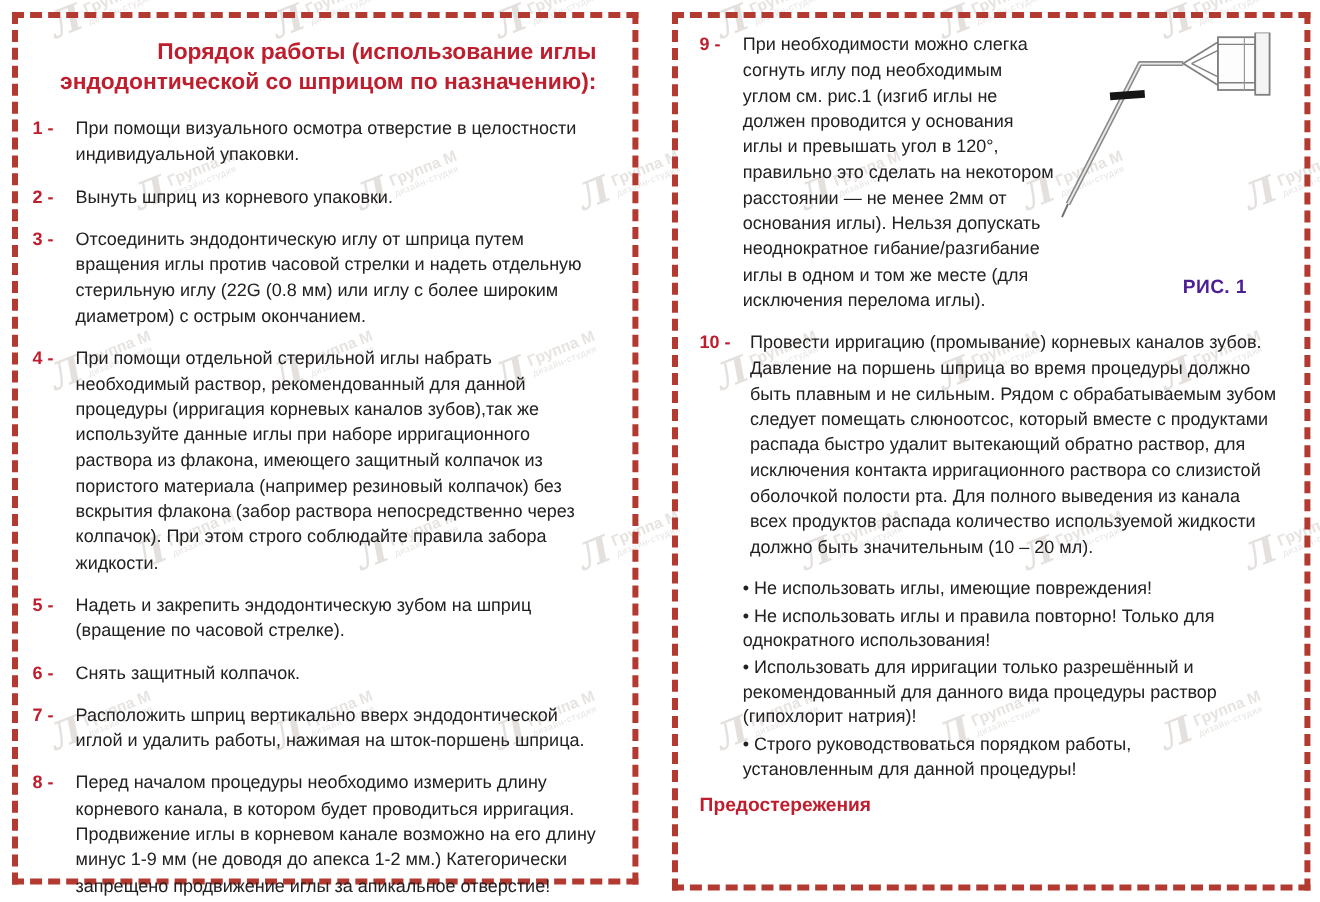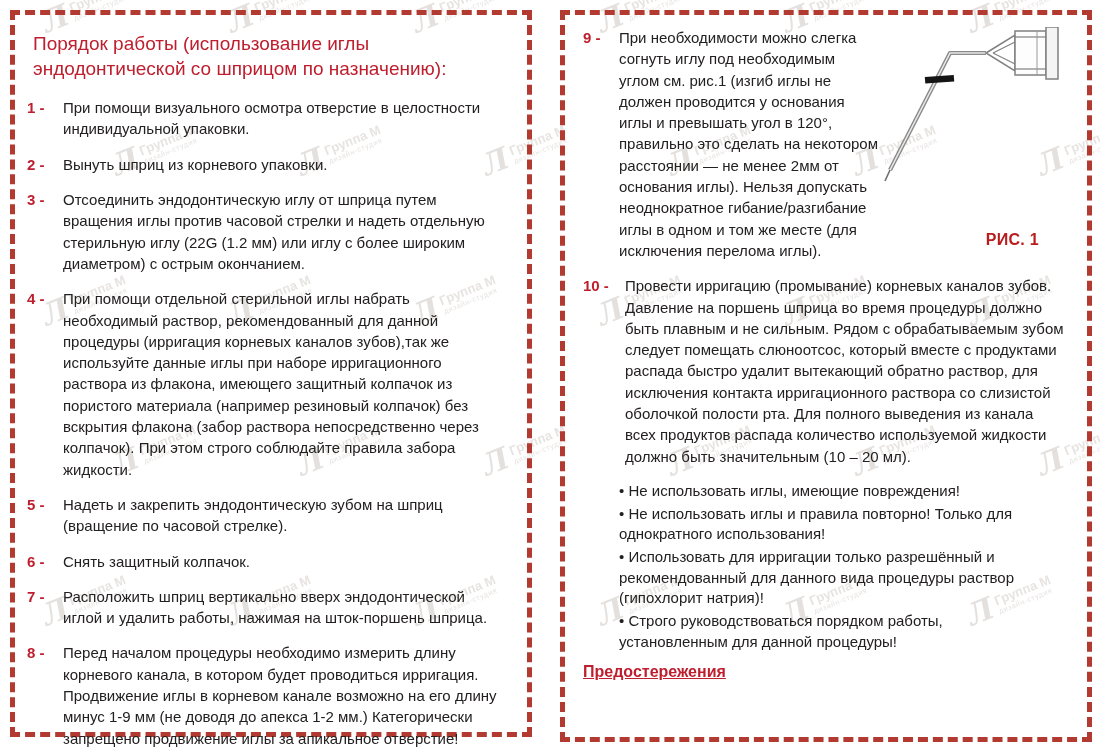--- a/index.html
+++ b/index.html
@@ -20,44 +20,44 @@
   .wmt b{font-size:13px;font-weight:bold;}
   .wmt i{font-style:normal;font-size:7.5px;letter-spacing:.5px;}
   
   .panel{
     position:absolute;top:10px;box-sizing:border-box;
     border:5px dashed #b23a30;background:transparent;z-index:1;
   }
   .panel.left{left:10px;width:522px;height:727px;padding:10px 24px 6px 12px;}
   .panel.right{left:560px;width:532px;height:732px;padding:12px 22px 8px 18px;}
   .panel-title{
-    color:#be1e2d;font-weight:normal;font-size:19px;line-height:1.32;
-    text-align:left;margin:6px 6px 16px 6px;
+    color:#be1e2d;font-weight:bold;font-size:19px;line-height:1.32;
+    text-align:right;margin:6px 6px 16px 6px;
   }
   .item{display:flex;margin-bottom:14px;font-size:15px;line-height:1.42;}
   .item .num{
     color:#be1e2d;font-weight:bold;flex:0 0 36px;white-space:nowrap;
   }
   .item .num.wide{flex-basis:42px;}
   .item .itext{flex:1;}
   .item .itext p{margin:0;}
   
   .item9 .itext{flex:0 0 260px;}
   .figure{flex:1;position:relative;min-height:208px;}
   .figure svg{position:absolute;top:0;right:0;}
   .fig-label{
     position:absolute;right:26px;bottom:10px;
-    font-weight:bold;font-size:16px;color:#b91c1c;letter-spacing:.3px;
+    font-weight:bold;font-size:16px;color:#4c1d95;letter-spacing:.3px;
   }
   
   .sec-title{
     color:#be1e2d;font-weight:bold;font-size:16px;
     margin:14px 0 8px 0;line-height:1.2;
   }
-  .sec-title.tight{margin:10px 0 16px 0;text-decoration:underline;}
+  .sec-title.tight{margin:10px 0 16px 0;}
   .bullets{padding:0 46px 0 36px;font-size:15px;line-height:1.38;}
   .bullets p{margin:0 0 2px 0;}
 </style>
 </head>
 <body>
 
 <div class="wm" style="left:40px;top:-8px">
     <span class="wmg">Л</span>
     <span class="wmt">
       <b>Группа М</b>
@@ -274,21 +274,21 @@
   <div class="item">
     <span class="num">1 -</span>
     <div class="itext">При помощи визуального осмотра отверстие в целостности индивидуальной упаковки.</div>
   </div>
   <div class="item">
     <span class="num">2 -</span>
     <div class="itext">Вынуть шприц из корневого упаковки.</div>
   </div>
   <div class="item">
     <span class="num">3 -</span>
-    <div class="itext">Отсоединить эндодонтическую иглу от шприца путем вращения иглы против часовой стрелки и надеть отдельную стерильную иглу (22G (1.2 мм) или иглу с более широким диаметром) с острым окончанием.</div>
+    <div class="itext">Отсоединить эндодонтическую иглу от шприца путем вращения иглы против часовой стрелки и надеть отдельную стерильную иглу (22G (0.8 мм) или иглу с более широким диаметром) с острым окончанием.</div>
   </div>
   <div class="item">
     <span class="num">4 -</span>
     <div class="itext">При помощи отдельной стерильной иглы набрать необходимый раствор, рекомендованный для данной процедуры (ирригация корневых каналов зубов),так же используйте данные иглы при наборе ирригационного раствора из флакона, имеющего защитный колпачок из пористого материала (например резиновый колпачок) без вскрытия флакона (забор раствора непосредственно через колпачок). При этом строго соблюдайте правила забора жидкости.</div>
   </div>
   <div class="item">
     <span class="num">5 -</span>
     <div class="itext">Надеть и закрепить эндодонтическую зубом на шприц (вращение по часовой стрелке).</div>
   </div>
   <div class="item">

